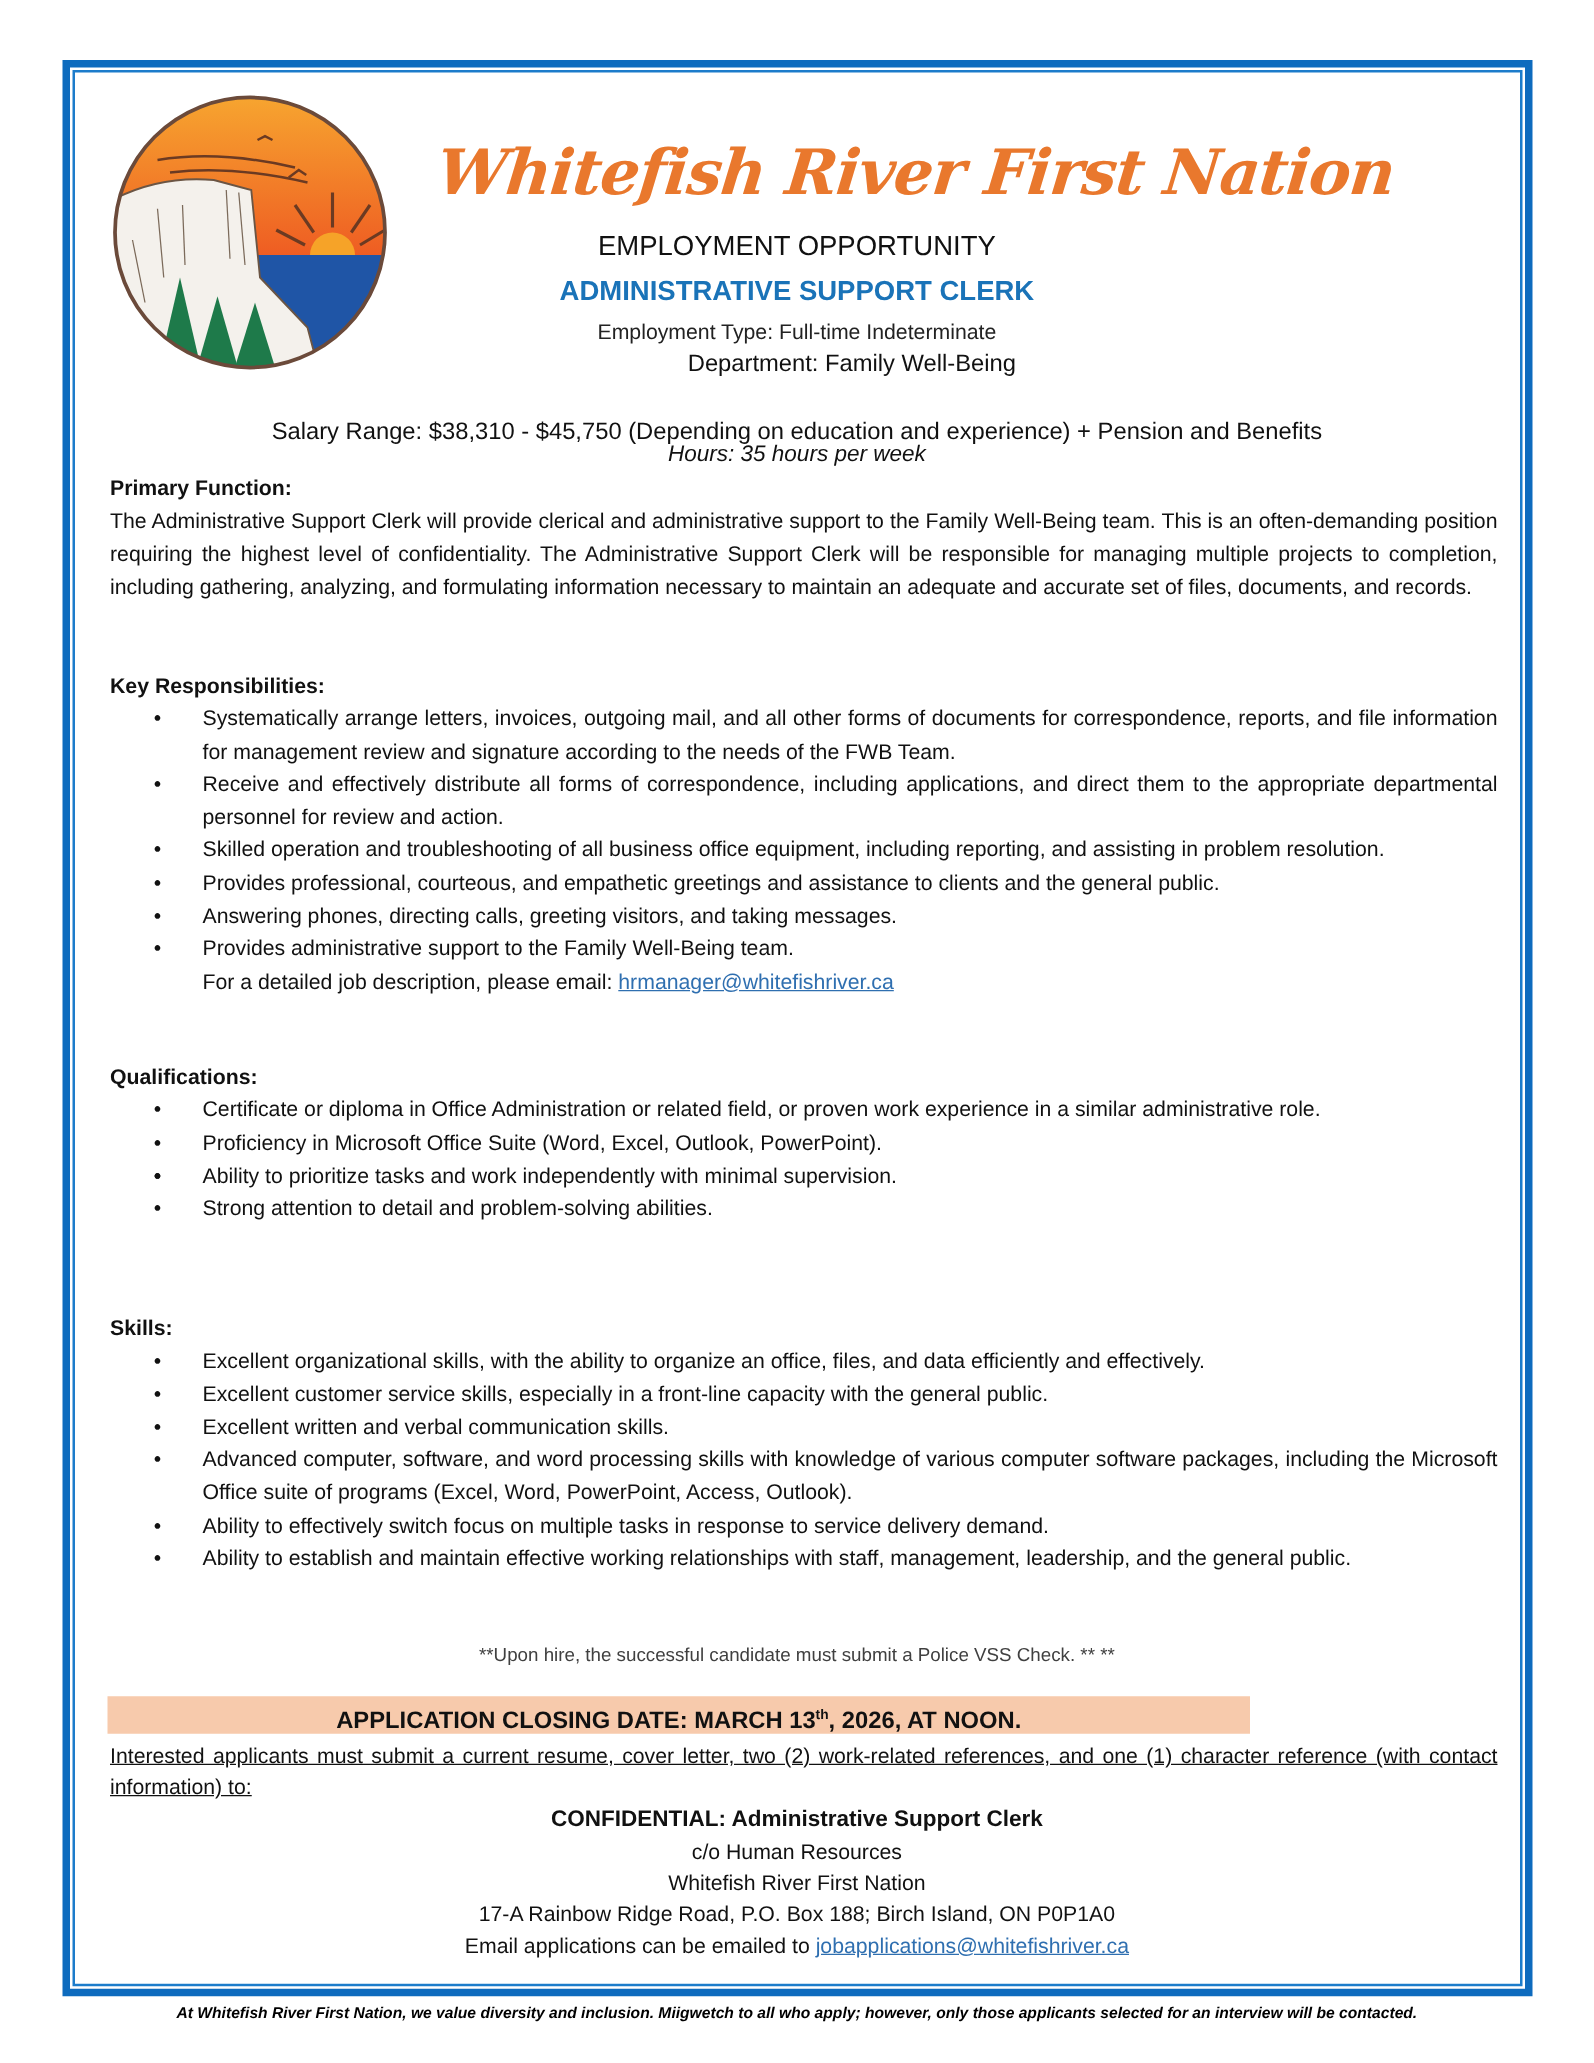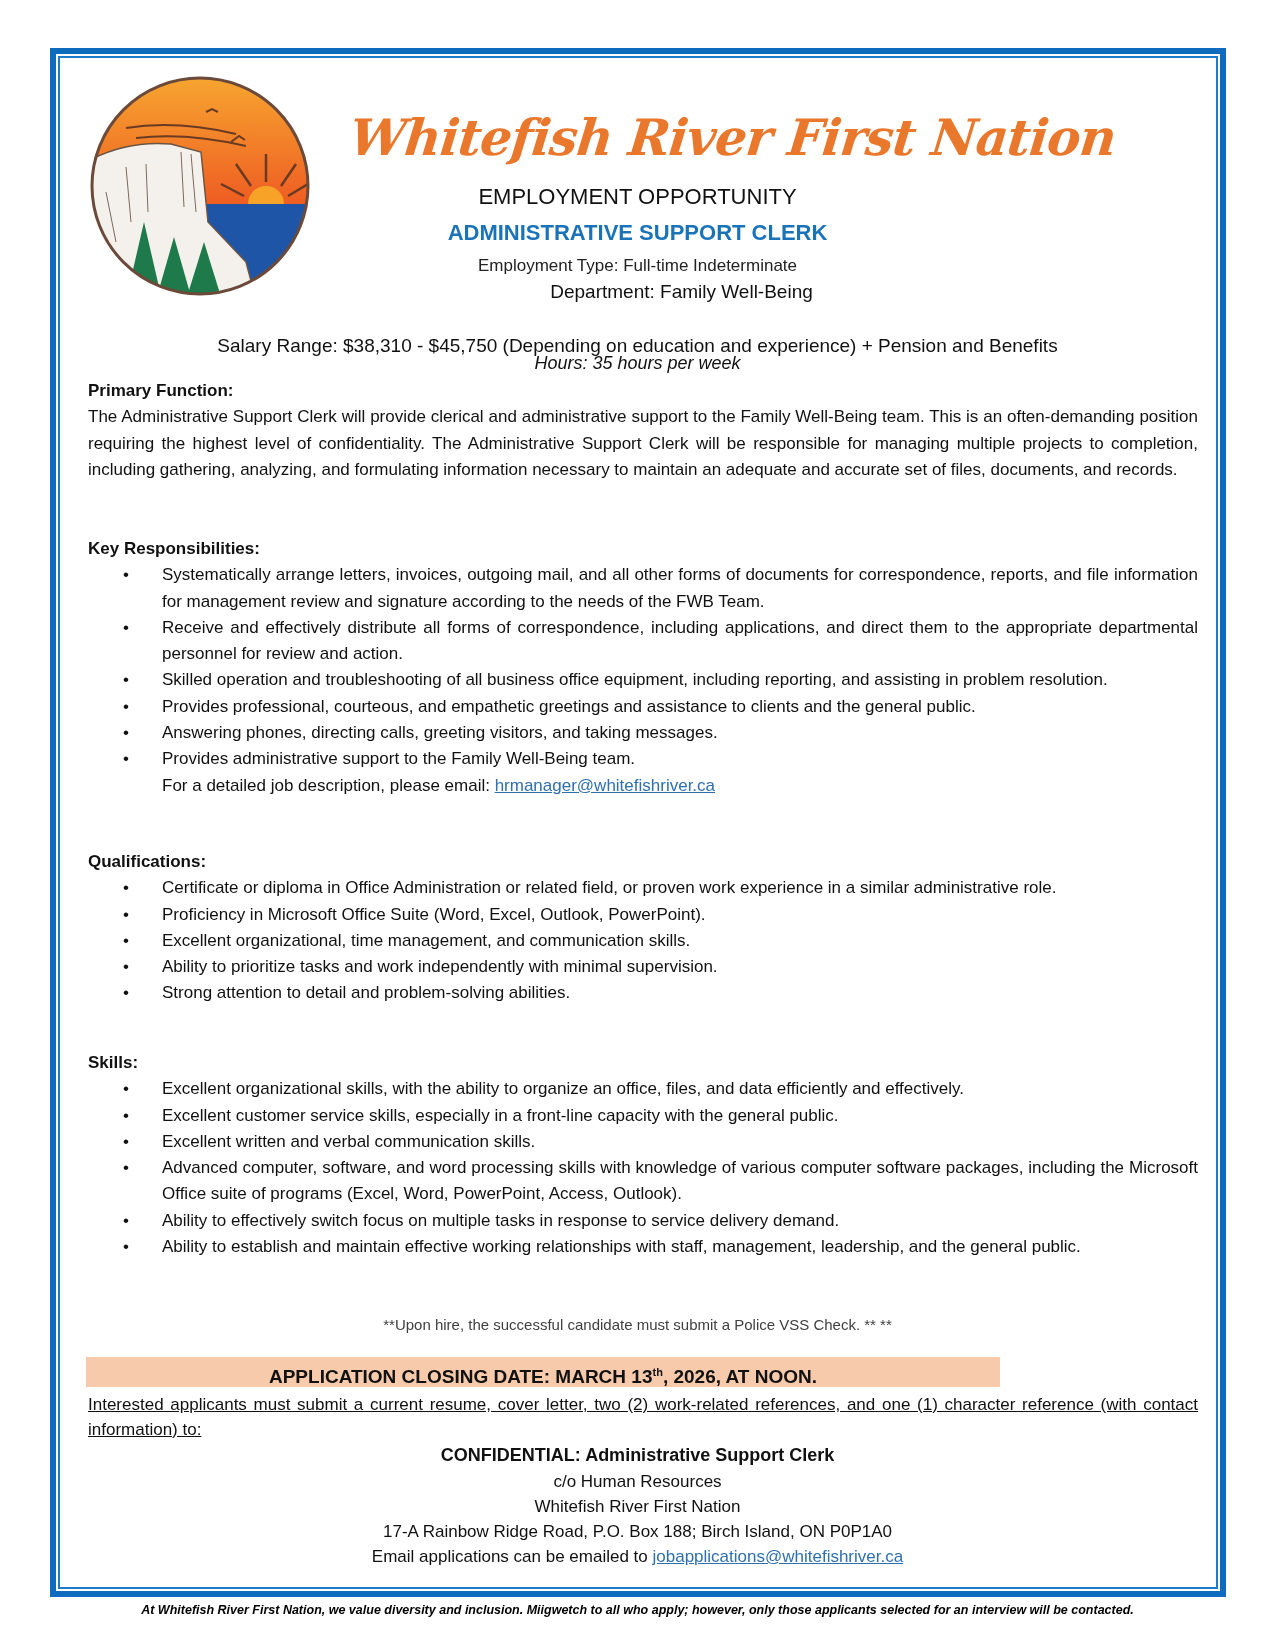--- a/index.html
+++ b/index.html
@@ -126,21 +126,21 @@
     <div class="note-line">
       <span>For a detailed job description, please email: </span><a class="link">hrmanager@whitefishriver.ca</a>
     </div>
   </div>
 
   <div class="content" style="top:849px;">
     <div class="sec-head">Qualifications:</div>
     <ul class="bullets">
       <li><span class="dot">•</span><span>Certificate or diploma in Office Administration or related field, or proven work experience in a similar administrative role.</span></li>
       <li><span class="dot">•</span><span>Proficiency in Microsoft Office Suite (Word, Excel, Outlook, PowerPoint).</span></li>
-      <li><span class="dot">•</span><span>Excellent organizational, time management, and communication skills.</span></li>
+      <li><span class="dot">•</span></li>
       <li><span class="dot">•</span><span>Ability to prioritize tasks and work independently with minimal supervision.</span></li>
       <li><span class="dot">•</span><span>Strong attention to detail and problem-solving abilities.</span></li>
     </ul>
   </div>
 
   <div class="content" style="top:1050px;">
     <div class="sec-head">Skills:</div>
     <ul class="bullets">
       <li><span class="dot">•</span><span>Excellent organizational skills, with the ability to organize an office, files, and data efficiently and effectively.</span></li>
       <li><span class="dot">•</span><span>Excellent customer service skills, especially in a front-line capacity with the general public.</span></li>

